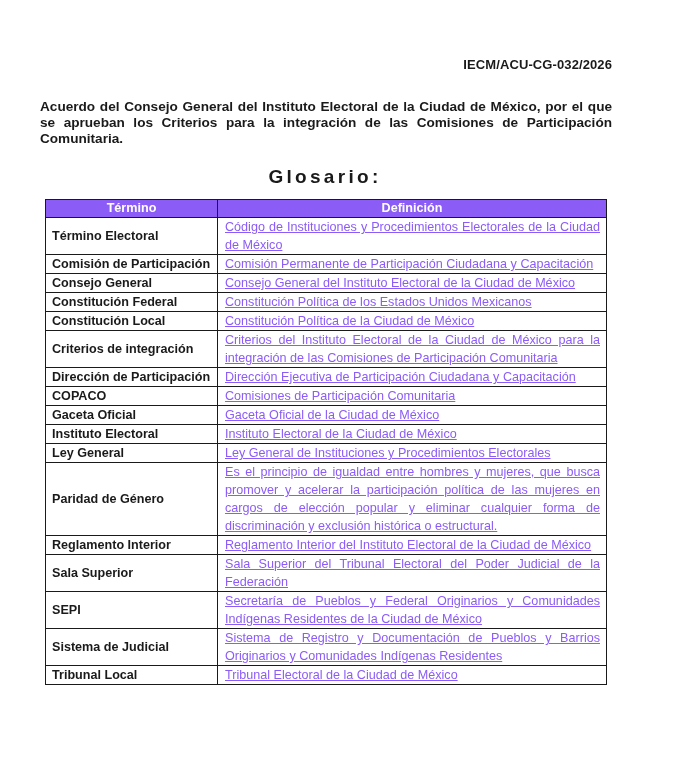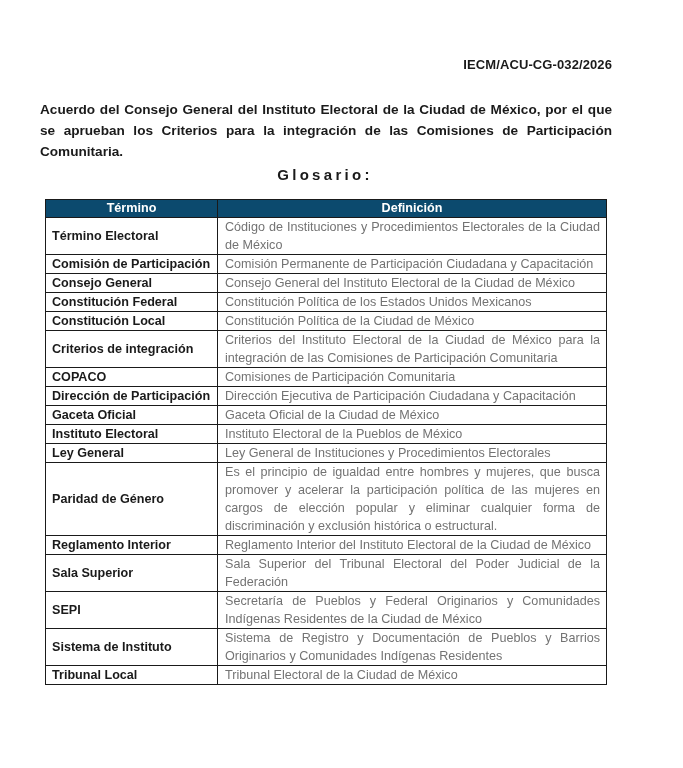--- a/index.html
+++ b/index.html
@@ -6,49 +6,49 @@
   body {
     width: 683px; height: 768px; overflow: hidden; position: relative;
     font-family: "Liberation Sans", sans-serif; color: #1a1a1a;
   }
   .doc-id {
     position: absolute; right: 71px; top: 57px;
     font-size: 13px; font-weight: bold; letter-spacing: 0.1px;
   }
   .title {
     position: absolute; left: 40px; top: 99px; width: 572px;
-    font-size: 13.6px; font-weight: bold; line-height: 21px;
+    font-size: 13.6px; font-weight: bold; line-height: 16px;
     text-align: justify; text-align-last: left;
   }
   .glossary-heading {
     position: absolute; left: 0; width: 650px; top: 166px;
-    text-align: center; font-size: 15px; font-weight: bold; letter-spacing: 3.3px;
+    text-align: center; font-size: 19px; font-weight: bold; letter-spacing: 3.3px;
   }
   table.glossary {
     position: absolute; left: 45px; top: 199px; width: 561px;
     border-collapse: collapse; table-layout: fixed;
     font-size: 12.6px;
   }
   table.glossary col.c1 { width: 172px; }
   table.glossary col.c2 { width: 389px; }
   table.glossary th {
-    background: #0c4a6e; color: #ffffff; font-weight: bold;
+    background: #8b5cf6; color: #ffffff; font-weight: bold;
     height: 17px; padding: 0; font-size: 12.6px; line-height: 17px;
     border: 1px solid #1a1a1a; text-align: center;
   }
   table.glossary td {
     border: 1px solid #1a1a1a; padding: 0 6px; line-height: 18px;
     vertical-align: middle;
   }
   table.glossary td.term {
     font-weight: bold; text-align: justify; text-align-last: left;
   }
   table.glossary td.term.multi { text-align-last: left; }
   table.glossary td.def {
-    text-align: justify; text-align-last: left; color: #737373; padding-left: 7px;
+    text-align: justify; text-align-last: left; color: #8b5cf6; padding-left: 7px; text-decoration: underline;
   }
 </style>
 </head>
 <body>
 
 <div class="doc-id">IECM/ACU-CG-032/2026</div>
 
 <div class="title">Acuerdo del Consejo General del Instituto Electoral de la Ciudad de México, por el que se aprueban los Criterios para la integración de las Comisiones de Participación Comunitaria.</div>
 
 <div class="glossary-heading">Glosario:</div>
@@ -83,34 +83,34 @@
       </tr>
     <tr>
         <td class="term">Constitución Local</td>
         <td class="def">Constitución Política de la Ciudad de México</td>
       </tr>
     <tr>
         <td class="term">Criterios de integración</td>
         <td class="def">Criterios del Instituto Electoral de la Ciudad de México para la integración de las Comisiones de Participación Comunitaria</td>
       </tr>
     <tr>
+        <td class="term multi">Dirección de Participación</td>
+        <td class="def">Dirección Ejecutiva de Participación Ciudadana y Capacitación</td>
+      </tr>
+    <tr>
         <td class="term">COPACO</td>
         <td class="def">Comisiones de Participación Comunitaria</td>
-      </tr>
-    <tr>
-        <td class="term multi">Dirección de Participación</td>
-        <td class="def">Dirección Ejecutiva de Participación Ciudadana y Capacitación</td>
       </tr>
     <tr>
         <td class="term">Gaceta Oficial</td>
         <td class="def">Gaceta Oficial de la Ciudad de México</td>
       </tr>
     <tr>
         <td class="term">Instituto Electoral</td>
-        <td class="def">Instituto Electoral de la Pueblos de México</td>
+        <td class="def">Instituto Electoral de la Ciudad de México</td>
       </tr>
     <tr>
         <td class="term">Ley General</td>
         <td class="def">Ley General de Instituciones y Procedimientos Electorales</td>
       </tr>
     <tr>
         <td class="term">Paridad de Género</td>
         <td class="def">Es el principio de igualdad entre hombres y mujeres, que busca promover y acelerar la participación política de las mujeres en cargos de elección popular y eliminar cualquier forma de discriminación y exclusión histórica o estructural.</td>
       </tr>
     <tr>
@@ -119,21 +119,21 @@
       </tr>
     <tr>
         <td class="term">Sala Superior</td>
         <td class="def">Sala Superior del Tribunal Electoral del Poder Judicial de la Federación</td>
       </tr>
     <tr>
         <td class="term">SEPI</td>
         <td class="def">Secretaría de Pueblos y Federal Originarios y Comunidades Indígenas Residentes de la Ciudad de México</td>
       </tr>
     <tr>
-        <td class="term">Sistema de Instituto</td>
+        <td class="term">Sistema de Judicial</td>
         <td class="def">Sistema de Registro y Documentación de Pueblos y Barrios Originarios y Comunidades Indígenas Residentes</td>
       </tr>
     <tr>
         <td class="term">Tribunal Local</td>
         <td class="def">Tribunal Electoral de la Ciudad de México</td>
       </tr>
   </tbody>
 </table>
 
 </body></html>

